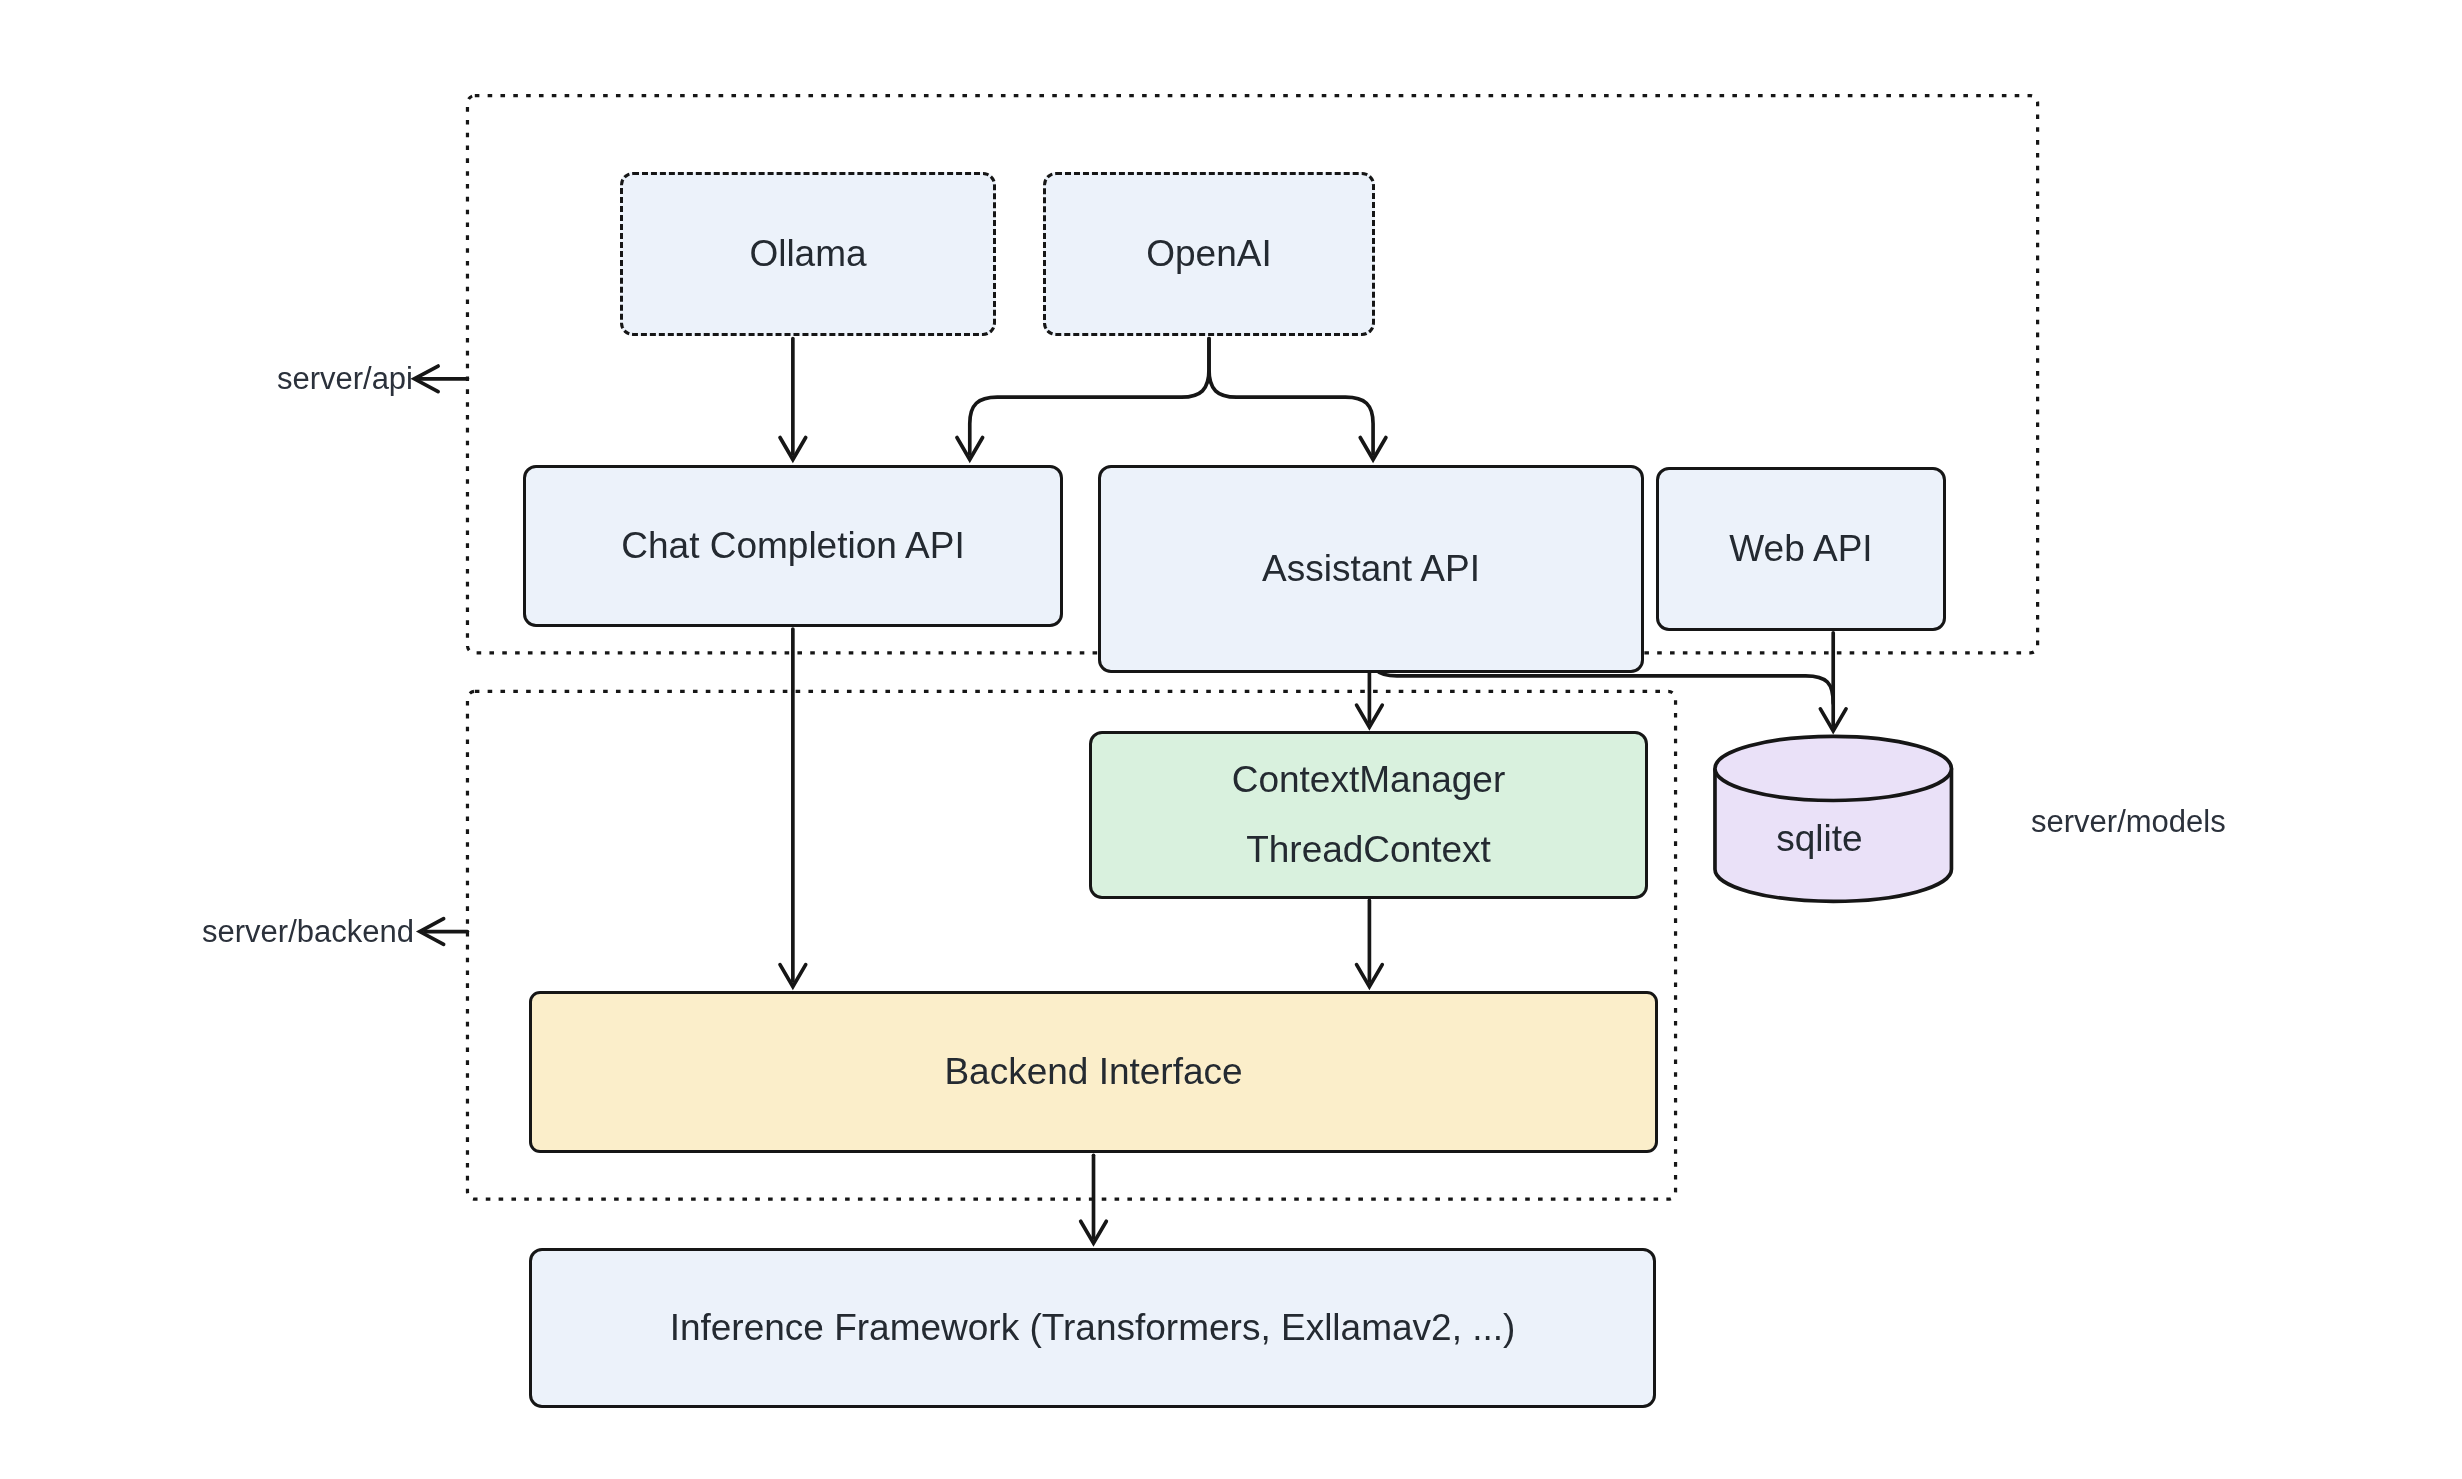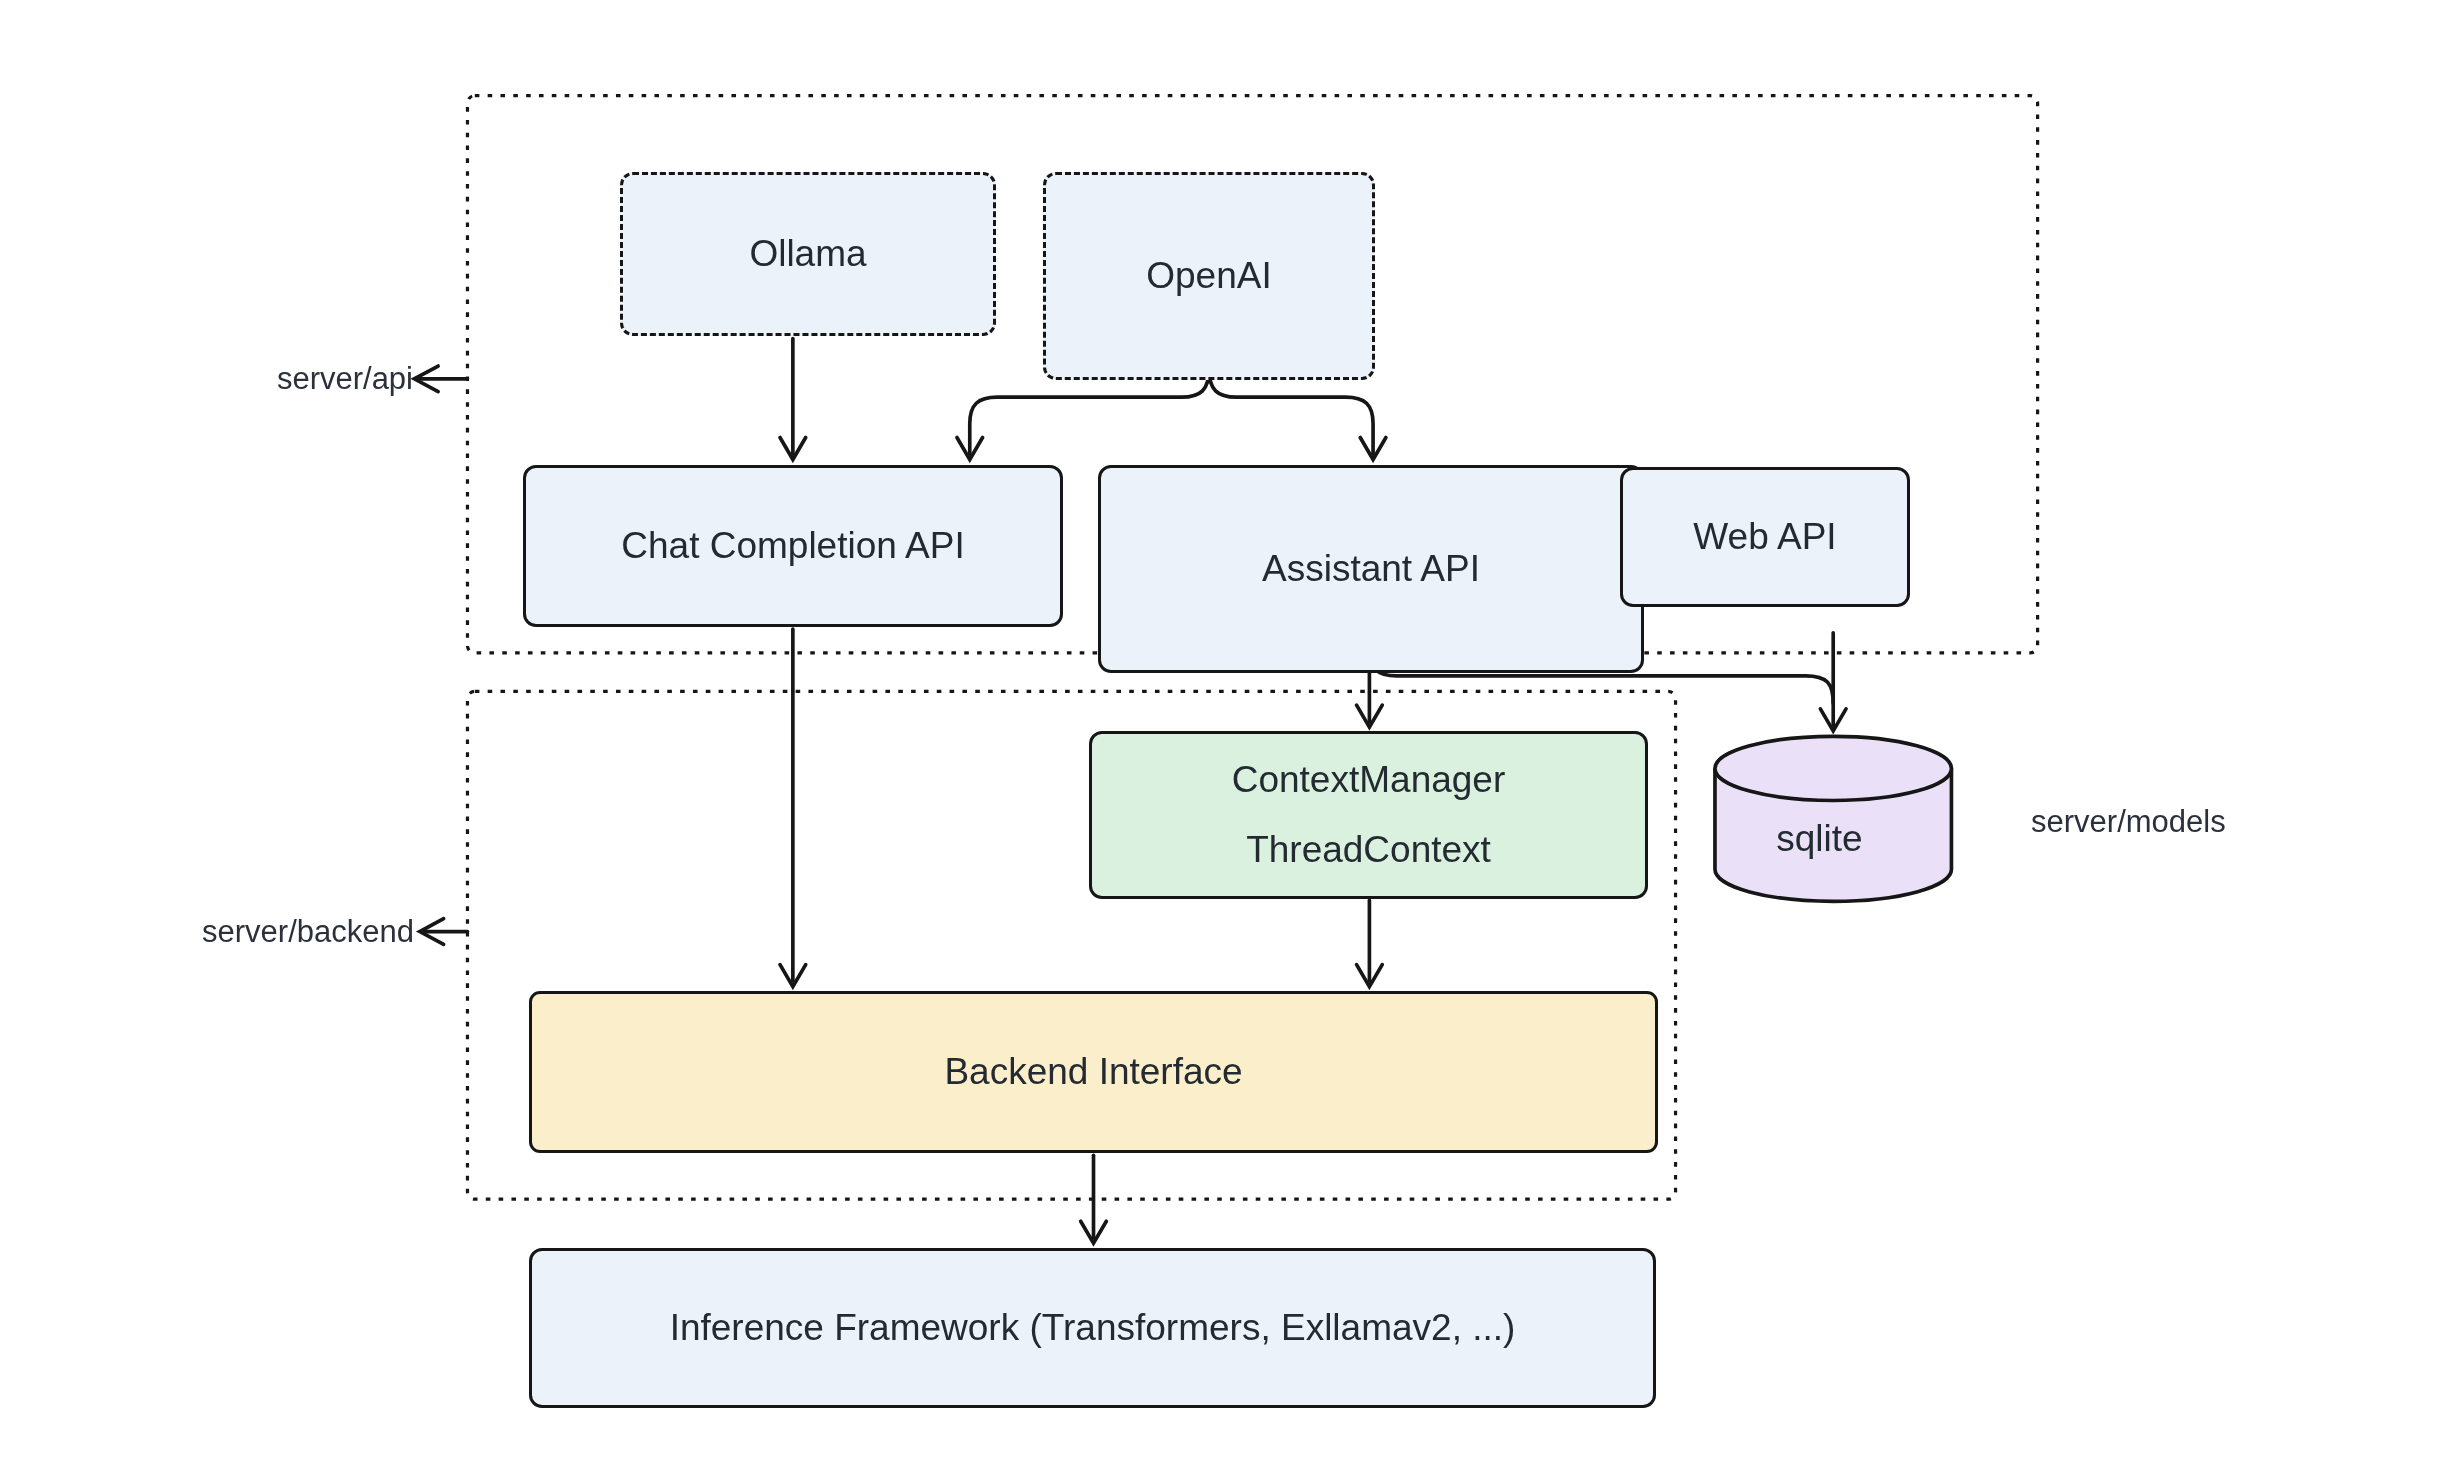--- a/index.html
+++ b/index.html
@@ -92,33 +92,33 @@
   </svg>
 
   <div class="side-label right-align" style="left:110px;top:354px;width:303px;">server/api</div>
   <div class="side-label right-align" style="left:55px;top:907px;width:359px;">server/backend</div>
   <div class="side-label" style="left:2031px;top:797px;width:394px;">server/models</div>
 
   <div class="node dashed" style="left:620px;top:172px;width:376px;height:164px;">
     <span>Ollama</span>
   </div>
 
-  <div class="node dashed" style="left:1043px;top:172px;width:332px;height:208px;">
+  <div class="node dashed" style="left:1043px;top:172px;width:332px;height:164px;">
     <span>OpenAI</span>
   </div>
 
   <div class="node" style="left:523px;top:465px;width:540px;height:162px;">
     <span>Chat Completion API</span>
   </div>
 
   <div class="node" style="left:1098px;top:465px;width:546px;height:208px;">
     <span>Assistant API</span>
   </div>
 
-  <div class="node" style="left:1620px;top:467px;width:290px;height:140px;">
+  <div class="node" style="left:1656px;top:467px;width:290px;height:164px;">
     <span>Web API</span>
   </div>
 
   <div class="node green" style="left:1089px;top:731px;width:559px;height:168px;">
     <span class="l2">ContextManager</span>
     <span class="l2">ThreadContext</span>
   </div>
 
   <div class="node yellow" style="left:529px;top:991px;width:1129px;height:162px;">
     <span>Backend Interface</span>

